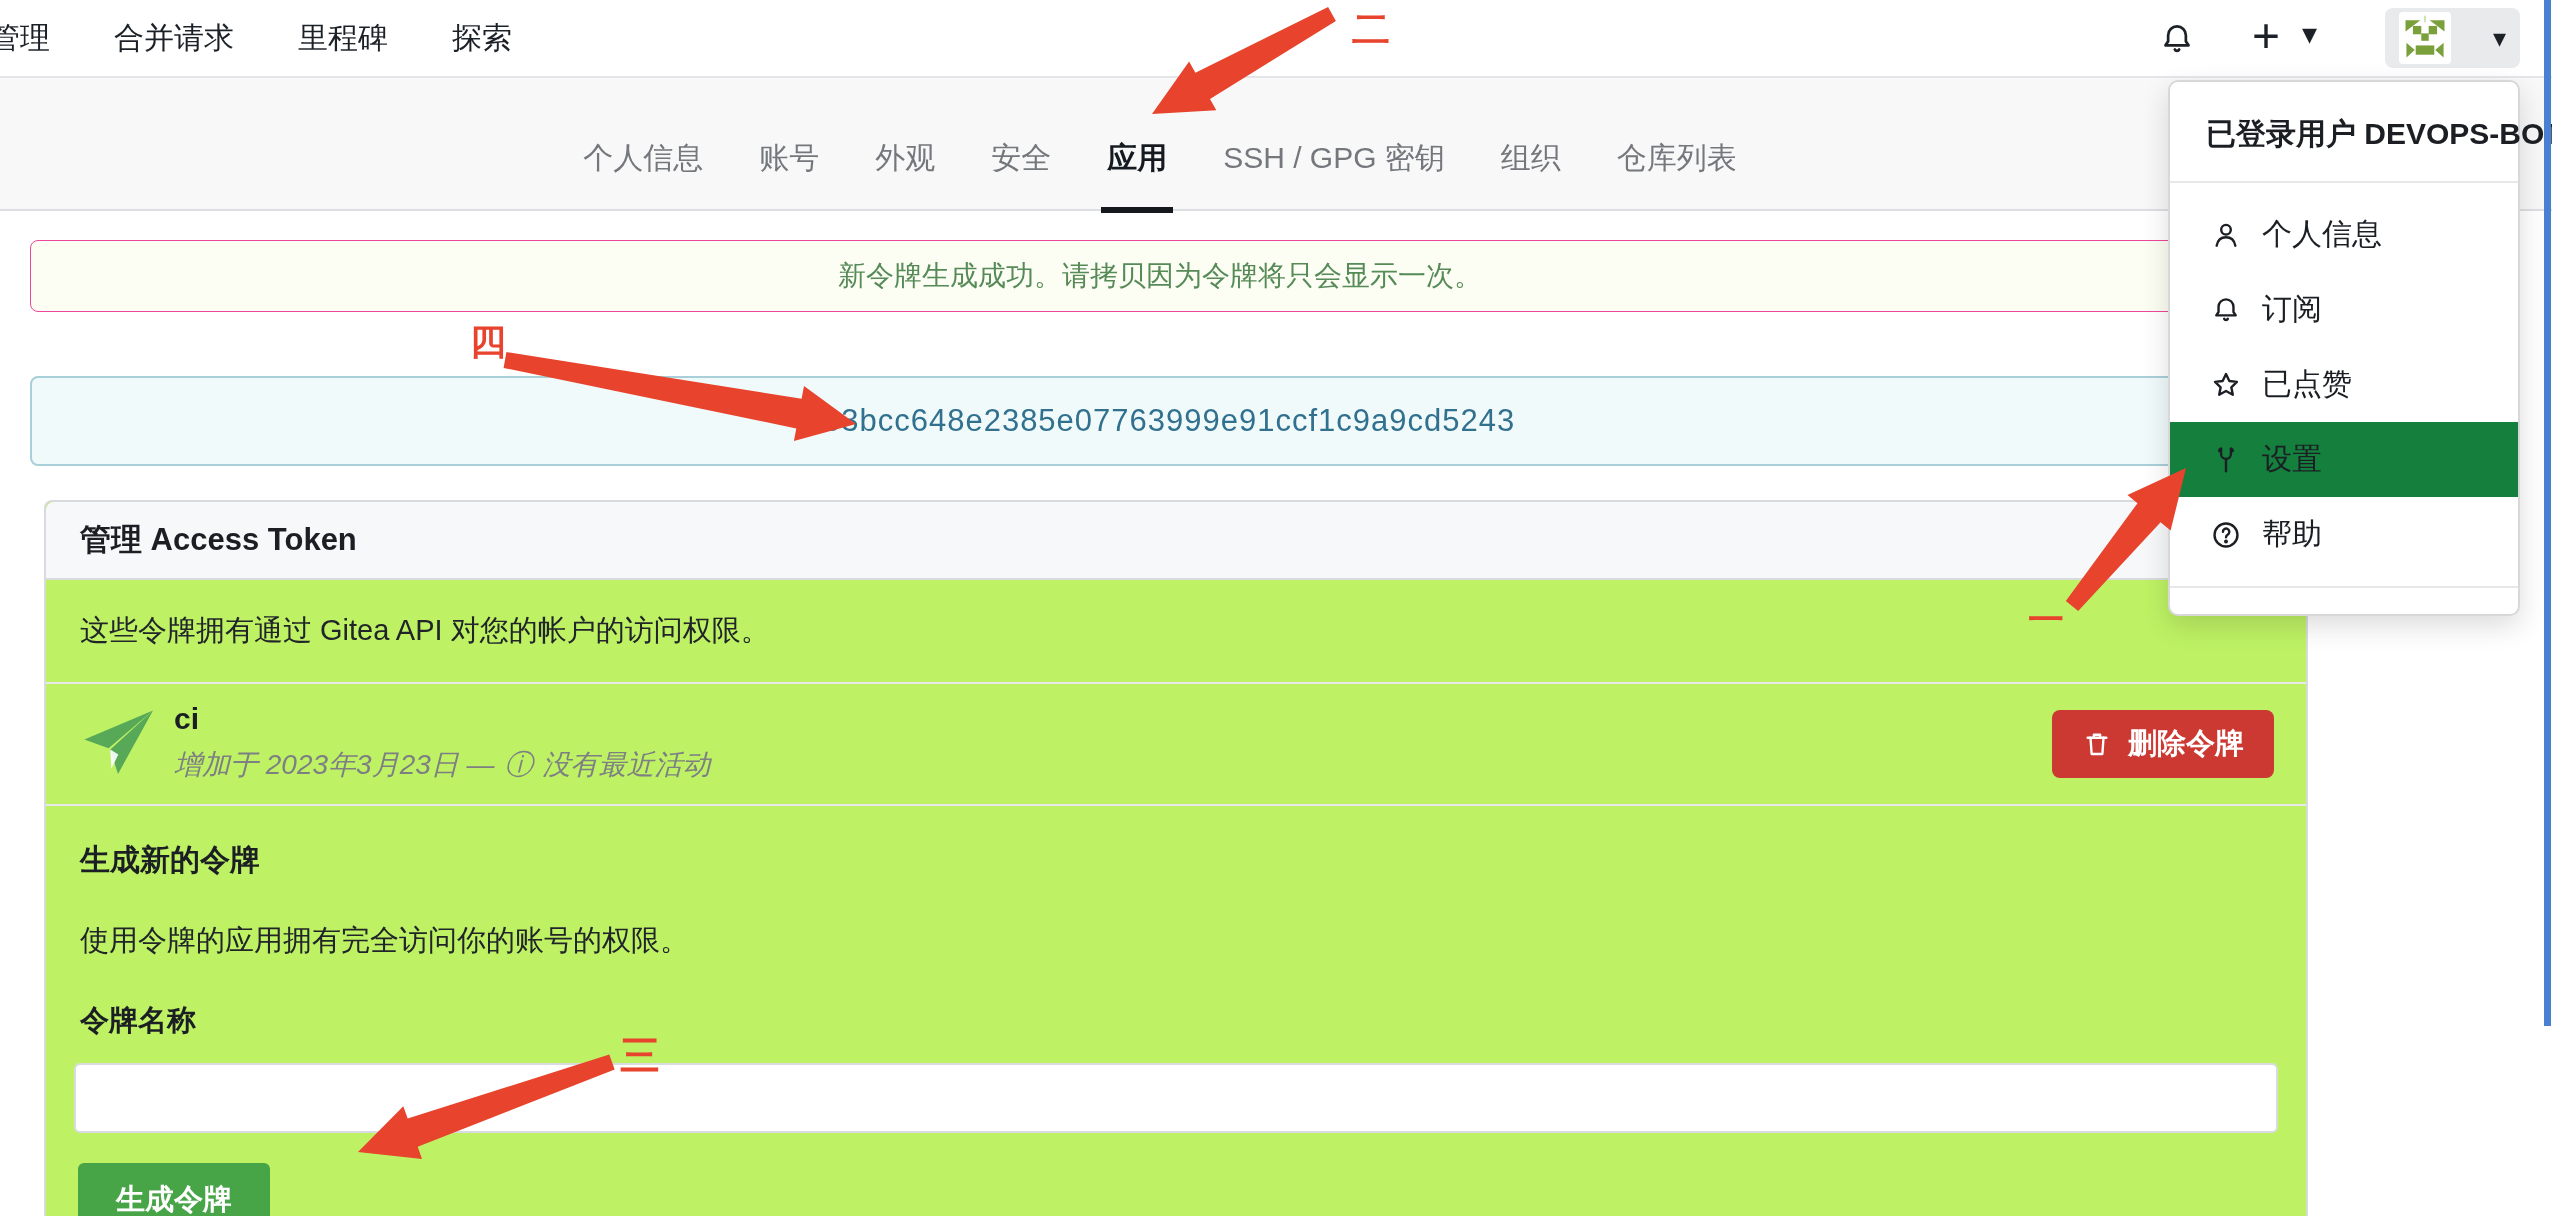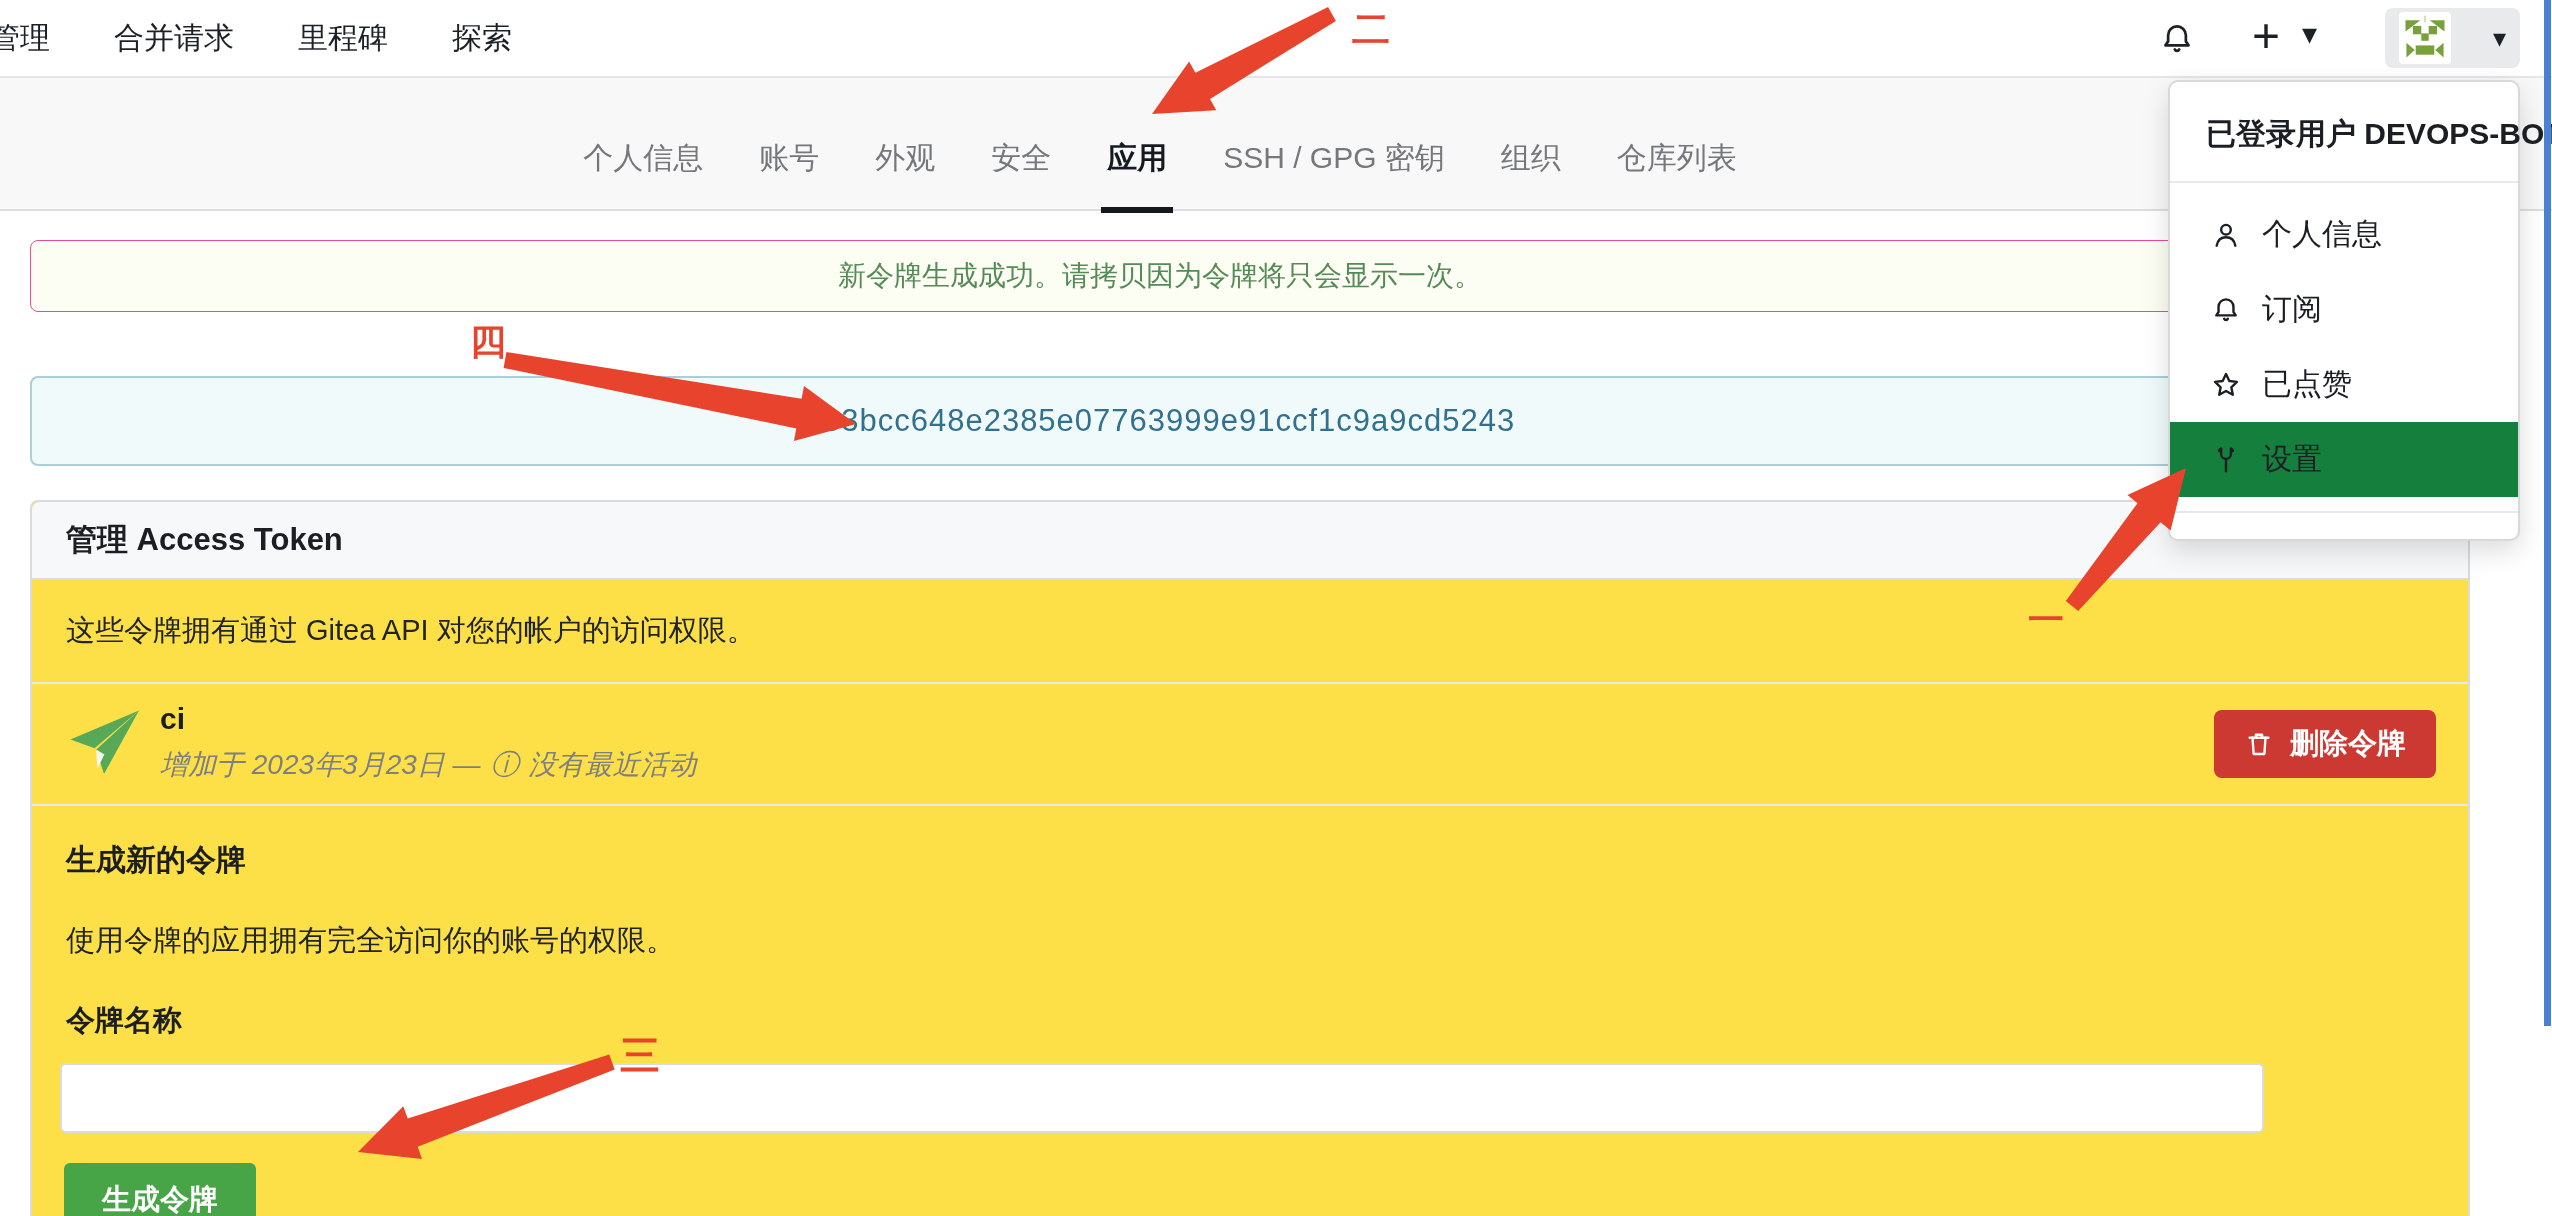--- a/index.html
+++ b/index.html
@@ -28,21 +28,21 @@
   .tabs { position:absolute; left:0; top:0; width:2320px; height:100%; display:flex; justify-content:center; align-items:center; gap:56px; padding-top:30px; }
   .tab { position:relative; font-size:30px; color:#74777b; white-space:nowrap; cursor:pointer; }
   .tab.active { color:#141a1f; font-weight:bold; }
   .tab.active::after { content:""; position:absolute; left:-6px; right:-6px; bottom:-34px; height:6px; background:#15191d; }
 
   
   .msg-success { position:absolute; left:30px; top:240px; width:2260px; height:72px; background:#fcfef4; border:1px solid #ec4899; border-radius:8px; display:flex; align-items:center; justify-content:center; font-size:28px; color:#568a56; z-index:1; }
   .msg-token { position:absolute; left:30px; top:376px; width:2260px; height:90px; background:#f0fafa; border:2px solid #a9cfd8; border-radius:8px; display:flex; align-items:center; justify-content:center; font-size:31px; color:#31708f; letter-spacing:1px; z-index:1; }
 
   
-  .panel { position:absolute; left:30px; top:500px; width:2440px; height:716px; border:2px solid #d8dade; border-bottom:none; border-radius:8px 8px 0 0; background:#fde047; z-index:1; }
+  .panel { position:absolute; left:44px; top:500px; width:2264px; height:716px; border:2px solid #d8dade; border-bottom:none; border-radius:8px 8px 0 0; background:#bef264; z-index:1; }
   .panel-header { height:78px; background:#f7f8f9; border-bottom:2px solid #d8dade; border-radius:8px 8px 0 0; display:flex; align-items:center; padding:0 34px; font-size:31px; font-weight:bold; color:#1b1f24; }
   .panel-desc { height:104px; border-bottom:2px solid #e6e8ea; display:flex; align-items:center; padding:0 34px; font-size:29px; }
   .token-row { position:relative; height:122px; border-bottom:2px solid #e6e8ea; }
   .plane-wrap { position:absolute; left:30px; top:16px; }
   .token-name { position:absolute; left:128px; top:18px; font-size:30px; font-weight:bold; color:#1b1f24; }
   .token-meta { position:absolute; left:128px; top:62px; font-size:28px; font-style:italic; color:#7d7f83; display:flex; align-items:flex-end; gap:10px; }
   .btn-delete { position:absolute; right:32px; top:26px; height:68px; padding:12px 30px; background:#cc3832; border:none; border-radius:8px; color:#fff; font-size:29px; font-weight:bold; display:flex; align-items:center; gap:16px; cursor:pointer; font-family:inherit; }
   .generate { padding:28px 28px 0 28px; }
   .gen-title { font-size:30px; font-weight:bold; color:#1b1f24; margin:6px 6px 40px; }
   .gen-desc { font-size:29px; margin:0 6px 40px; }
@@ -196,20 +196,28 @@
     </div>
     <div class="dd-item active">
       <svg class="icon" width="32" height="32" viewBox="0 0 24 24" fill="none" stroke="#1b1f24" stroke-width="1.8" stroke-linecap="round" stroke-linejoin="round">
         <path d="M8.3 3.5v4a3.7 3.7 0 0 0 7.4 0v-4"></path>
         <path d="M8.3 3.5c-.9.2-1.4.9-1.4 1.8"></path>
         <path d="M15.7 3.5c.9.2 1.4.9 1.4 1.8"></path>
         <path d="M12 11.2v9.3"></path>
       </svg>
       <span>设置</span>
     </div>
+    <div class="dd-item">
+      <svg class="icon" width="32" height="32" viewBox="0 0 24 24" fill="none" stroke="#1b1f24" stroke-width="1.8" stroke-linecap="round" stroke-linejoin="round">
+        <circle cx="12" cy="12" r="8.6"></circle>
+        <path d="M9.7 9.6a2.4 2.4 0 1 1 3.7 2c-.9.6-1.4 1.1-1.4 2.1"></path>
+        <circle cx="12" cy="16.8" r="0.6" fill="#1b1f24"></circle>
+      </svg>
+      <span>帮助</span>
+    </div>
     <div class="dd-divider"></div>
   </div>
 </div>
 
 <div class="scrollbar"></div>
 
 <svg class="ann-svg" id="annotation-arrows">
     <polygon points="2078.2,611.1 2160.6,522.3 2170.6,530.5 2186.0,468.0 2127.5,494.9 2137.5,503.2 2065.8,600.9" fill="#e8432d"></polygon>
     <polygon points="1328.1,7.0 1195.4,72.7 1189.1,61.4 1152.0,114.0 1216.3,110.3 1210.0,98.9 1335.9,21.0" fill="#e8432d"></polygon>
     <polygon points="609.3,1054.5 407.7,1118.5 403.3,1106.2 358.0,1152.0 422.0,1159.0 417.7,1146.8 614.7,1069.5" fill="#e8432d"></polygon>

